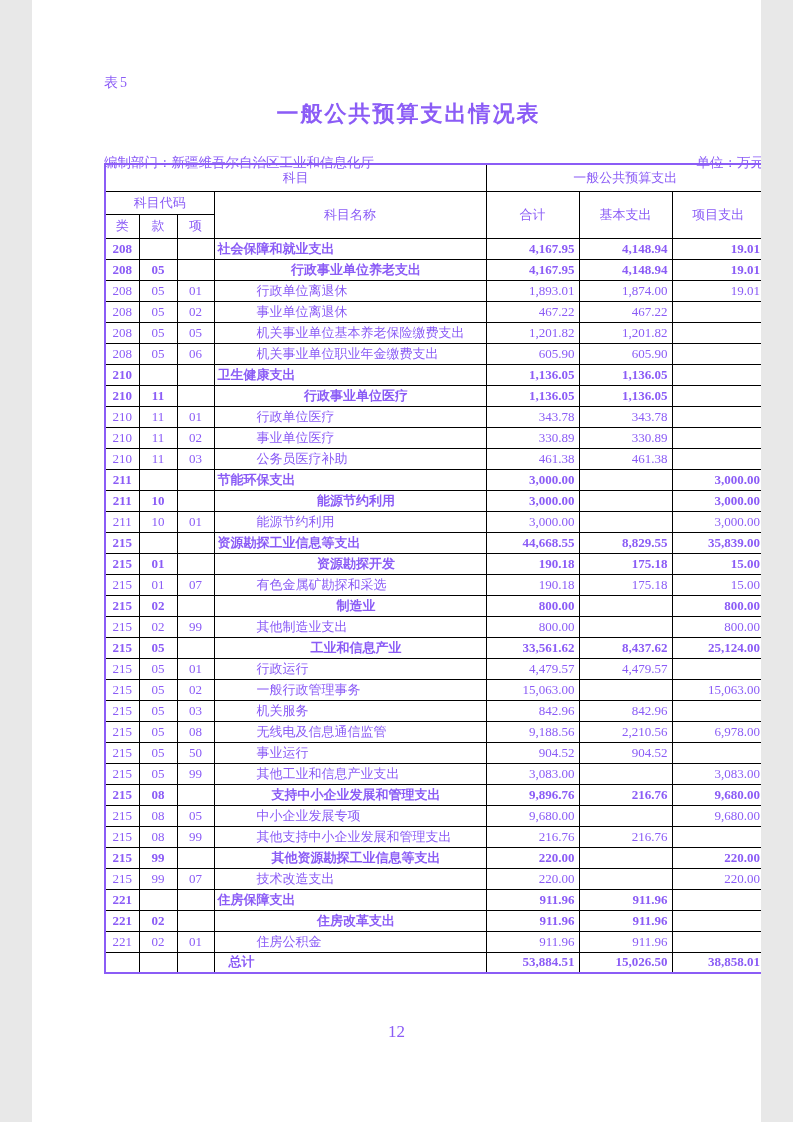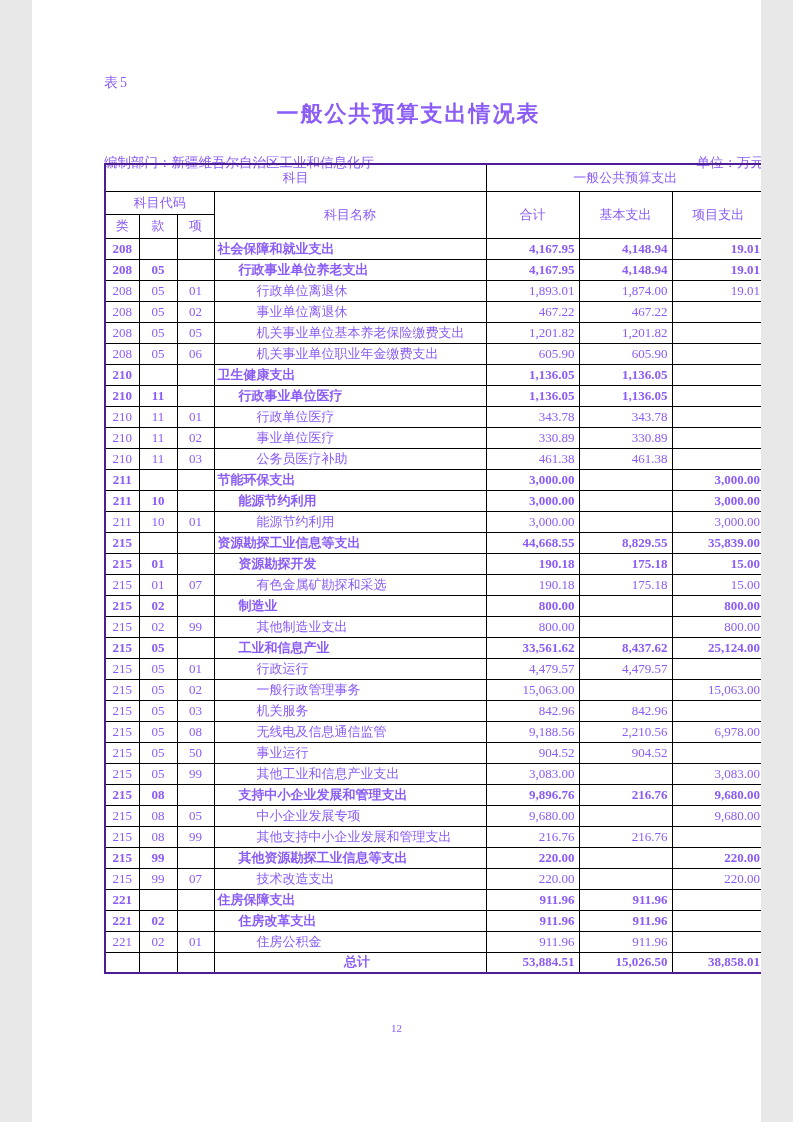--- a/index.html
+++ b/index.html
@@ -40,21 +40,21 @@
     justify-content: space-between;
     font-size: 13.5px;
   }
   table.budget-table {
     position: absolute;
     left: 72px;
     top: 163px;
     width: 660px;
     border-collapse: collapse;
     table-layout: fixed;
-    border: 2px solid #4c1d95;
+    border: 2px solid #8b5cf6;
   }
   .budget-table th, .budget-table td {
     border: 1px solid #000;
     vertical-align: middle;
     overflow: hidden;
     white-space: nowrap;
   }
   .budget-table thead th {
     font-weight: normal;
     font-size: 13px;
@@ -63,32 +63,32 @@
   .hrow1 th { height: 27px; }
   .hrow2 th { height: 23px; }
   .hrow3 th { height: 24px; }
   .budget-table tbody td {
     height: 21px;
     font-size: 13px;
   }
   td.code { text-align: center; font-size: 12px; }
   td.name { text-align: left; }
   td.name.lv0 { padding-left: 3px; }
-  td.name.lv1 { padding-left: 24px; }
+  td.name.lv1 { padding-left: 12px; text-align: center; }
   td.name.lv2 { padding-left: 42px; }
-  td.name.lvsum { text-align: center; padding-left: 14px; }
+  td.name.lvsum { padding-left: 14px; }
   td.num { text-align: right; padding-right: 4px; }
   tr.bold td { font-weight: bold; }
   .page-number {
     position: absolute;
     left: 0;
     top: 1022px;
     width: 100%;
     text-align: center;
-    font-size: 11px;
+    font-size: 17px;
   }
 </style>
 </head>
 <body>
 
 <div class="page">
 
   <div class="table-label">表5</div>
 
   <div class="doc-title">一般公共预算支出情况表</div>

